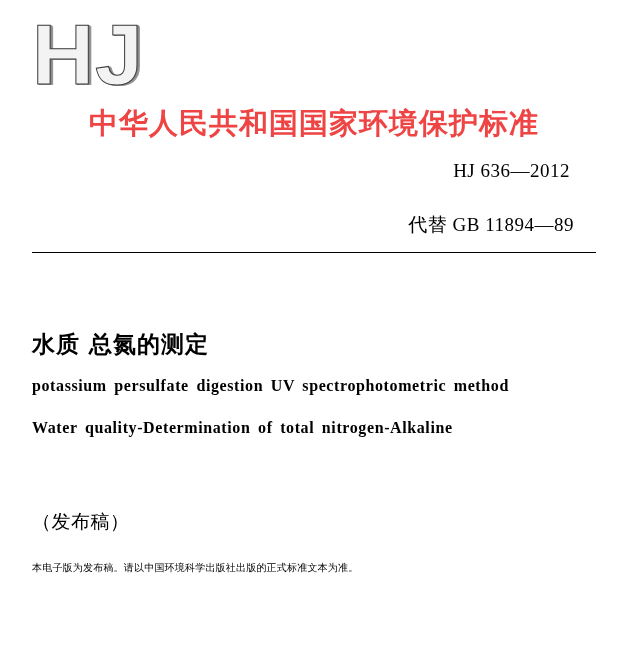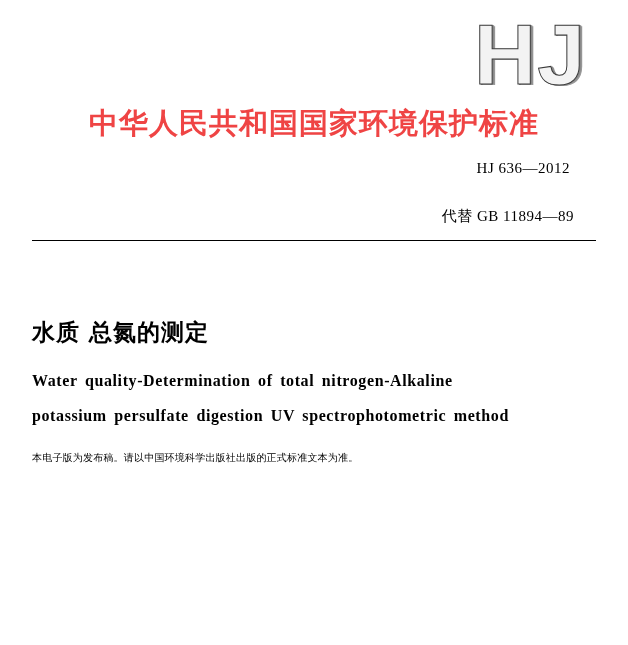--- a/index.html
+++ b/index.html
@@ -18,21 +18,21 @@
     position: relative;
     width: 628px;
     height: 645px;
     box-sizing: border-box;
     padding: 0 32px;
   }
 
   
   .logo-row {
     display: flex;
-    justify-content: flex-end;
+    justify-content: flex-start;
     padding-top: 14px;
     padding-right: 10px;
   }
   .hj-logo {
     font-family: "Liberation Sans", sans-serif;
     font-size: 86px;
     line-height: 0.95;
     font-weight: 700;
     letter-spacing: 1px;
     color: #f3f3f3;
@@ -49,21 +49,21 @@
     font-family: "DejaVu Sans", sans-serif;
     font-weight: 700;
     font-size: 29px;
     letter-spacing: 1px;
     margin-top: 8px;
     color: #ef4444;
   }
 
   .code-line {
     text-align: right;
-    font-size: 15px;
+    font-size: 19px;
     margin-top: 16px;
     padding-right: 26px;
     letter-spacing: 0.5px;
   }
   .code-line.second {
     margin-top: 30px;
     padding-right: 22px;
   }
 
   .rule {
@@ -127,18 +127,19 @@
   <div class="std-title">中华人民共和国国家环境保护标准</div>
 
   <div class="code-line">HJ  636—2012</div>
 
   <div class="code-line second">代替 GB  11894—89</div>
 
   <hr class="rule">
 
   <div class="doc-body">
     <div class="cn-title-1">水质  总氮的测定</div>
+    <div class="en-title second">potassium  persulfate  digestion  UV  spectrophotometric  method</div>
     <div class="en-title">Water  quality-Determination  of  total  nitrogen-Alkaline</div>
-    <div class="en-title second">potassium  persulfate  digestion  UV  spectrophotometric  method</div>
+    <div class="release-note">（发布稿）</div>
     <div class="footer-note">本电子版为发布稿。请以中国环境科学出版社出版的正式标准文本为准。</div>
   </div>
 
 </div>
 
 </body></html>

